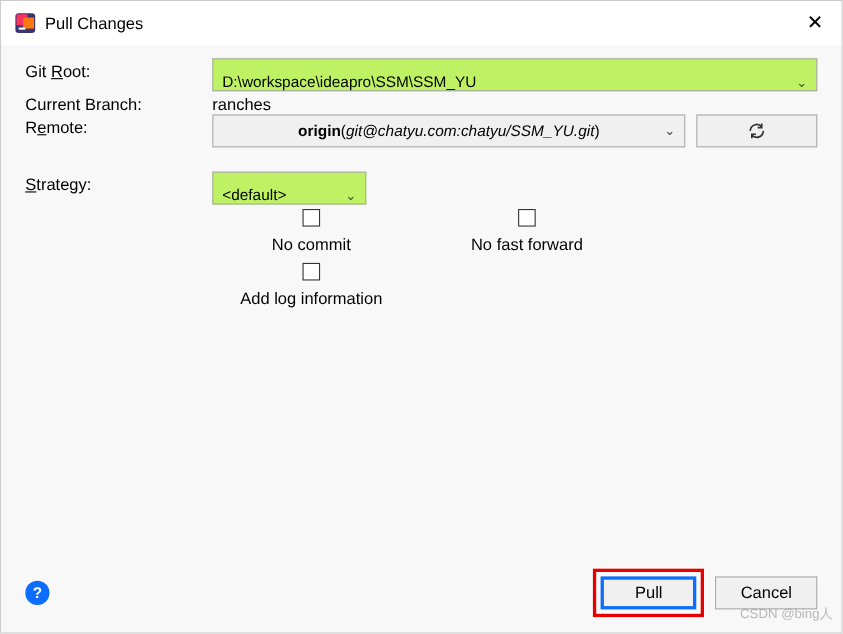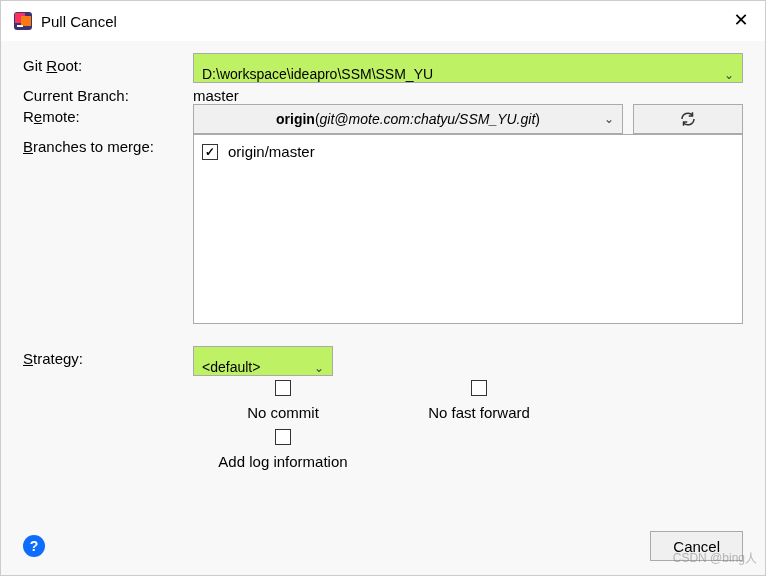--- a/index.html
+++ b/index.html
@@ -197,67 +197,56 @@
 
 <div class="title-bar">
   <span class="app-icon">
     <svg viewBox="0 0 20 20">
         <rect x="1" y="1" width="18" height="18" rx="3" fill="#3b3470"></rect>
         <rect x="2" y="2" width="10" height="10" fill="#fe315d"></rect>
         <rect x="8" y="5" width="10" height="10" fill="#f97a12"></rect>
         <rect x="4" y="14" width="6" height="2" fill="#fff"></rect>
       </svg>
   </span>
-  <div class="title-text">Pull Cancel</div>
+  <div class="title-text">Pull Changes</div>
   <div class="close-btn">✕</div>
 </div>
 
 <div class="content">
 
   <div class="row">
     <div class="label">Git <span class="underline">R</span>oot:</div>
     <div class="field">
       <div class="dropdown">
         <span class="value">D:\workspace\ideapro\SSM\SSM_YU</span>
         <span class="chevron">⌄</span>
       </div>
     </div>
   </div>
 
   <div class="row">
     <div class="label">Current Branch:</div>
-    <div class="field static-text">master</div>
+    <div class="field static-text">ranches</div>
   </div>
 
   <div class="row">
     <div class="label">R<span class="underline">e</span>mote:</div>
     <div class="field remote-row">
       <div class="remote-dropdown">
-        <span class="value-wrap"><span class="bold">origin</span><span>(</span><span class="italic">git@mote.com:chatyu/SSM_YU.git</span><span>)</span></span>
+        <span class="value-wrap"><span class="bold">origin</span><span>(</span><span class="italic">git@chatyu.com:chatyu/SSM_YU.git</span><span>)</span></span>
         <span class="chevron">⌄</span>
       </div>
       <div class="refresh-btn">
         <svg width="18" height="18" viewBox="0 0 24 24">
             <path fill="none" stroke="#333" stroke-width="2" d="M4 12a8 8 0 0 1 14-5M20 12a8 8 0 0 1-14 5M18 3v5h-5M6 21v-5h5"></path>
           </svg>
       </div>
     </div>
   </div>
 
-  <div class="row">
-    <div class="label"><span class="underline">B</span>ranches to merge:</div>
-    <div class="field">
-      <div class="branch-list">
-        <div class="branch-item">
-          <span class="checkbox checked"></span>
-          <span>origin/master</span>
-        </div>
-      </div>
-    </div>
-  </div>
 
   <div class="row" style="margin-top:22px">
     <div class="label"><span class="underline">S</span>trategy:</div>
     <div class="field">
       <div class="dropdown strategy-dropdown">
         <span class="value">&lt;default&gt;</span>
         <span class="chevron">⌄</span>
       </div>
     </div>
   </div>
@@ -278,17 +267,20 @@
         <span>Add <span class="underline">l</span>og information</span>
       </div>
     </div>
   </div>
 
 </div>
 
 <div class="bottom-bar">
   <div class="help-icon">?</div>
   <div class="button-group">
+    <div class="red-box">
+      <div class="btn primary">Pull</div>
+    </div>
     <div class="btn">Cancel</div>
   </div>
 </div>
 
 <div class="watermark">CSDN @bing人</div>
 
 </body></html>

